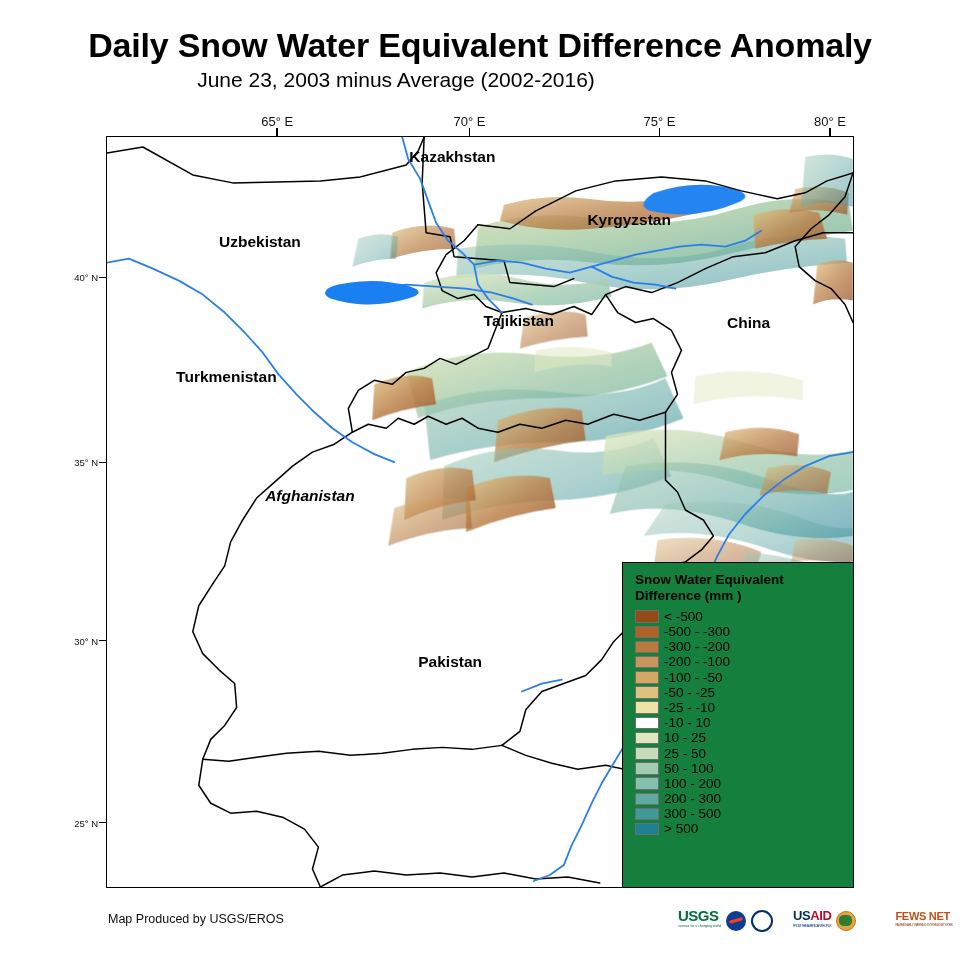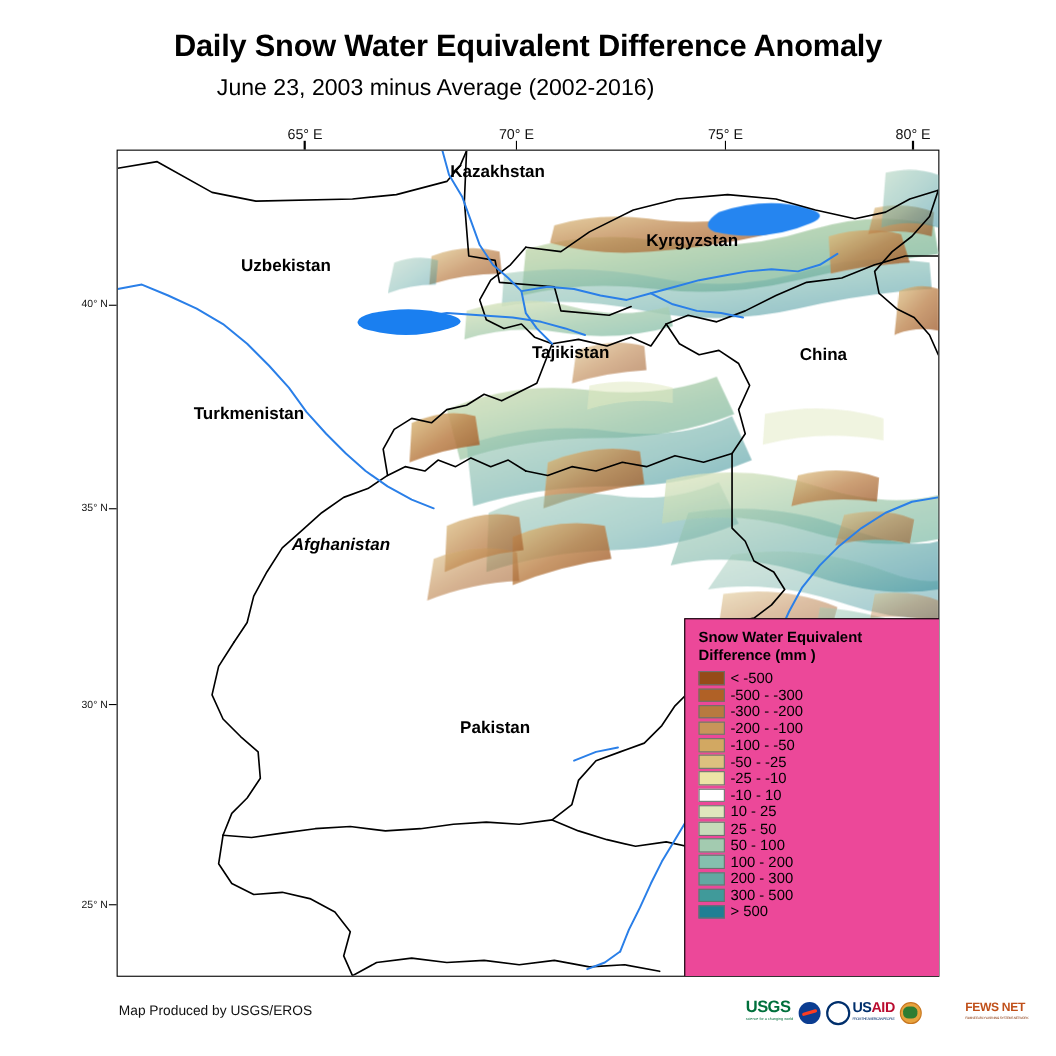--- a/index.html
+++ b/index.html
@@ -1,48 +1,48 @@
 <!DOCTYPE html>
 <html><head>
 <meta charset="utf-8">
 <style>
   html,body{margin:0;padding:0;background:#ffffff;}
   body{width:960px;height:960px;position:relative;font-family:"Liberation Sans",sans-serif;color:#000;overflow:hidden;}
   #root{position:absolute;left:0;top:0;width:960px;height:960px;}
 
-  .title{position:absolute;left:0;top:26px;width:960px;text-align:center;font-size:28px;font-weight:bold;letter-spacing:-0.2px;}
+  .title{position:absolute;left:0;top:26px;width:960px;text-align:center;font-size:34px;font-weight:bold;letter-spacing:-0.2px;}
   .subtitle{position:absolute;left:0;top:68px;width:792px;text-align:center;font-size:21px;font-weight:normal;}
 
   .maparea{position:absolute;left:106px;top:136px;width:748px;height:752px;border:1.5px solid #000;box-sizing:border-box;background:#fff;overflow:hidden;}
   .mapsvg{position:absolute;left:0;top:0;width:100%;height:100%;}
 
   .lonlab{position:absolute;font-size:13px;color:#111;transform:translateX(-50%);}
   .latlab{position:absolute;font-size:9.5px;color:#111;transform:translateY(-50%);text-align:right;}
   .tickh{position:absolute;width:1.6px;background:#000;}
   .tickv{position:absolute;height:1.6px;background:#000;}
 
   .clabel{position:absolute;font-size:15.5px;font-weight:bold;color:#000;white-space:nowrap;transform:translate(-50%,-50%);}
 
-  .legend{position:absolute;left:621px;top:561px;width:233px;height:327px;background:#ec4899;border:1.6px solid #000;box-sizing:border-box;}
+  .legend{position:absolute;left:621px;top:561px;width:233px;height:327px;background:#15803d;border:1.6px solid #000;box-sizing:border-box;}
   .legend h4{margin:0;padding:9px 0 0 12px;font-size:13.5px;font-weight:bold;line-height:16px;}
   .legend .lrows{margin:5px 0 0 12px;}
   .lrow{display:flex;align-items:center;height:15.2px;}
   .sw{width:24px;height:12.5px;border:1.5px solid #6e6e6e;box-sizing:border-box;margin-right:5px;flex:0 0 auto;}
   .lrow span.lt{font-size:13.5px;line-height:13.5px;}
   .lcredit{margin:8px 0 0 12px;font-size:10.5px;line-height:13.5px;color:#111;}
 
   .footer{position:absolute;left:108px;top:912px;font-size:12.5px;color:#111;}
 
   .logos{position:absolute;left:678px;top:906px;height:30px;display:flex;align-items:center;gap:5px;}
   .logo{height:22px;display:flex;align-items:center;}
   .usgs{font-size:15px;font-weight:bold;color:#00703c;letter-spacing:-0.5px;line-height:11px;}
   .usgs small{display:block;font-size:3.4px;font-weight:normal;color:#00703c;letter-spacing:0;}
   .nasa{width:20px;height:20px;border-radius:50%;background:#0b3d91;position:relative;}
   .nasa::after{content:"";position:absolute;left:3px;top:8px;width:14px;height:3px;background:#fc3d21;transform:rotate(-16deg);border-radius:2px;}
-  .usaid{display:flex;align-items:center;gap:2px;justify-content:flex-end;}
+  .usaid{display:flex;align-items:center;gap:20px;justify-content:flex-end;}
   .usaid .seal{width:18px;height:18px;border-radius:50%;background:#fff;border:2px solid #002f6c;}
   .usaid .txt{font-size:13px;font-weight:bold;color:#002f6c;line-height:10px;letter-spacing:-0.4px;}
   .usaid .txt i{font-style:normal;color:#ba0c2f;}
   .usaid .txt small{display:block;font-size:3.2px;font-weight:normal;color:#002f6c;}
   .fews{display:flex;align-items:center;gap:2px;}
   .fews .globe{width:18px;height:18px;border-radius:50%;background:#e8a33d;border:1.5px solid #c8761f;position:relative;overflow:hidden;}
   .fews .globe::after{content:"";position:absolute;left:2px;top:3px;width:13px;height:11px;background:#2f7d32;border-radius:40%;}
   .fews .txt{font-size:11px;font-weight:bold;color:#c0501a;line-height:9px;letter-spacing:-0.3px;margin-left:37px;}
   .fews .txt small{display:block;font-size:3px;font-weight:normal;color:#8a3a10;}
 </style>

